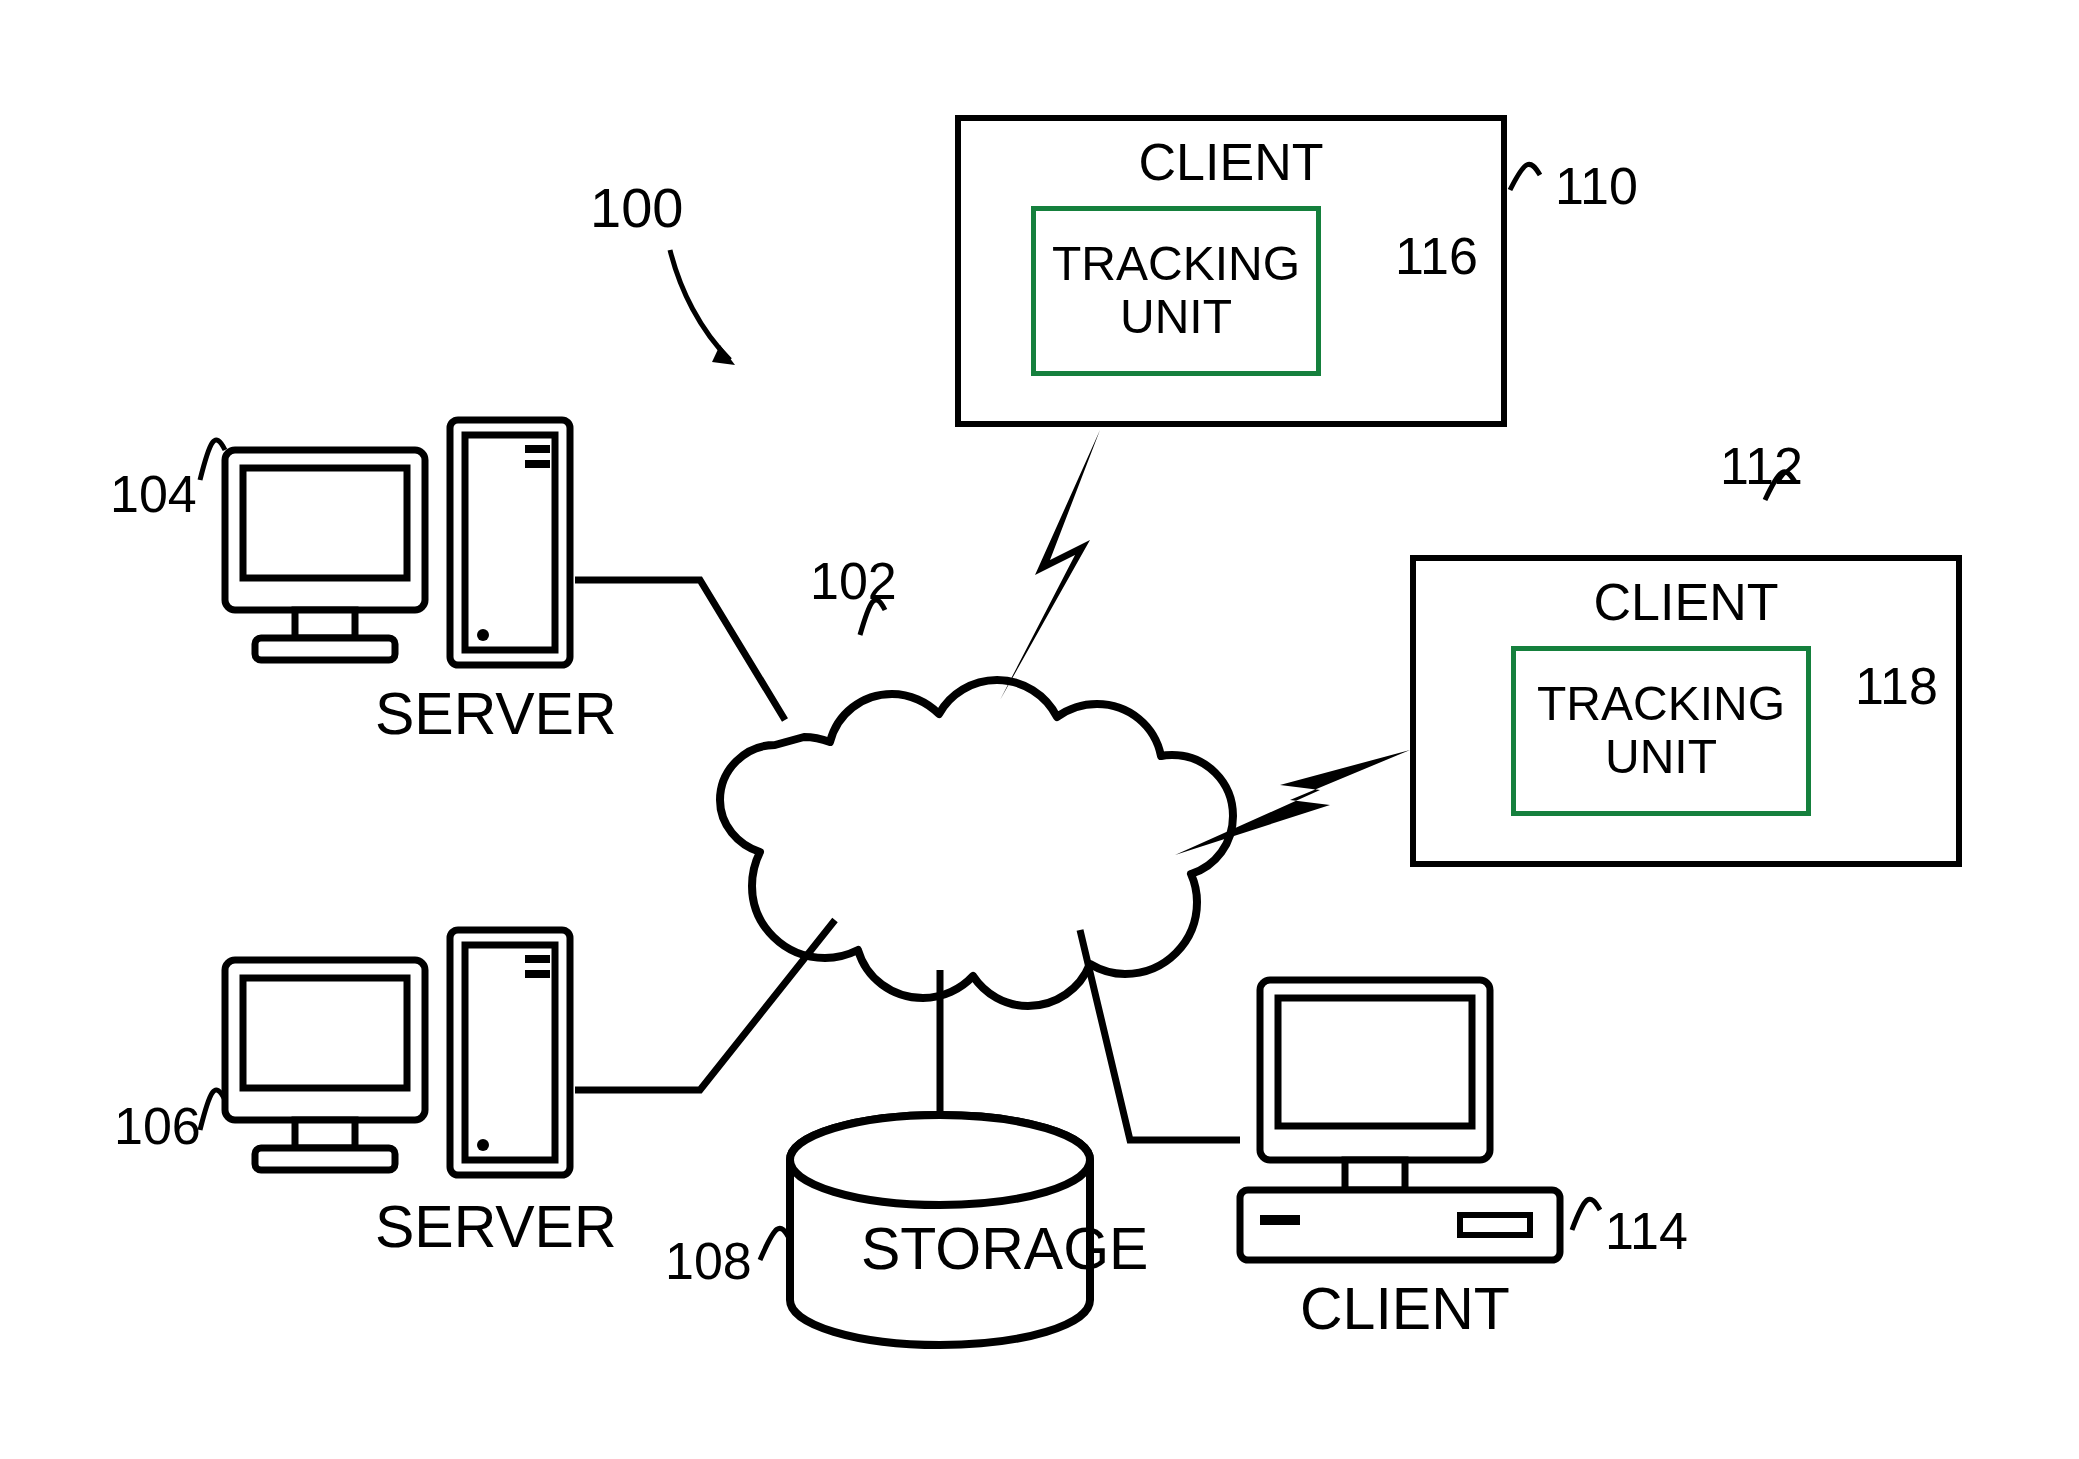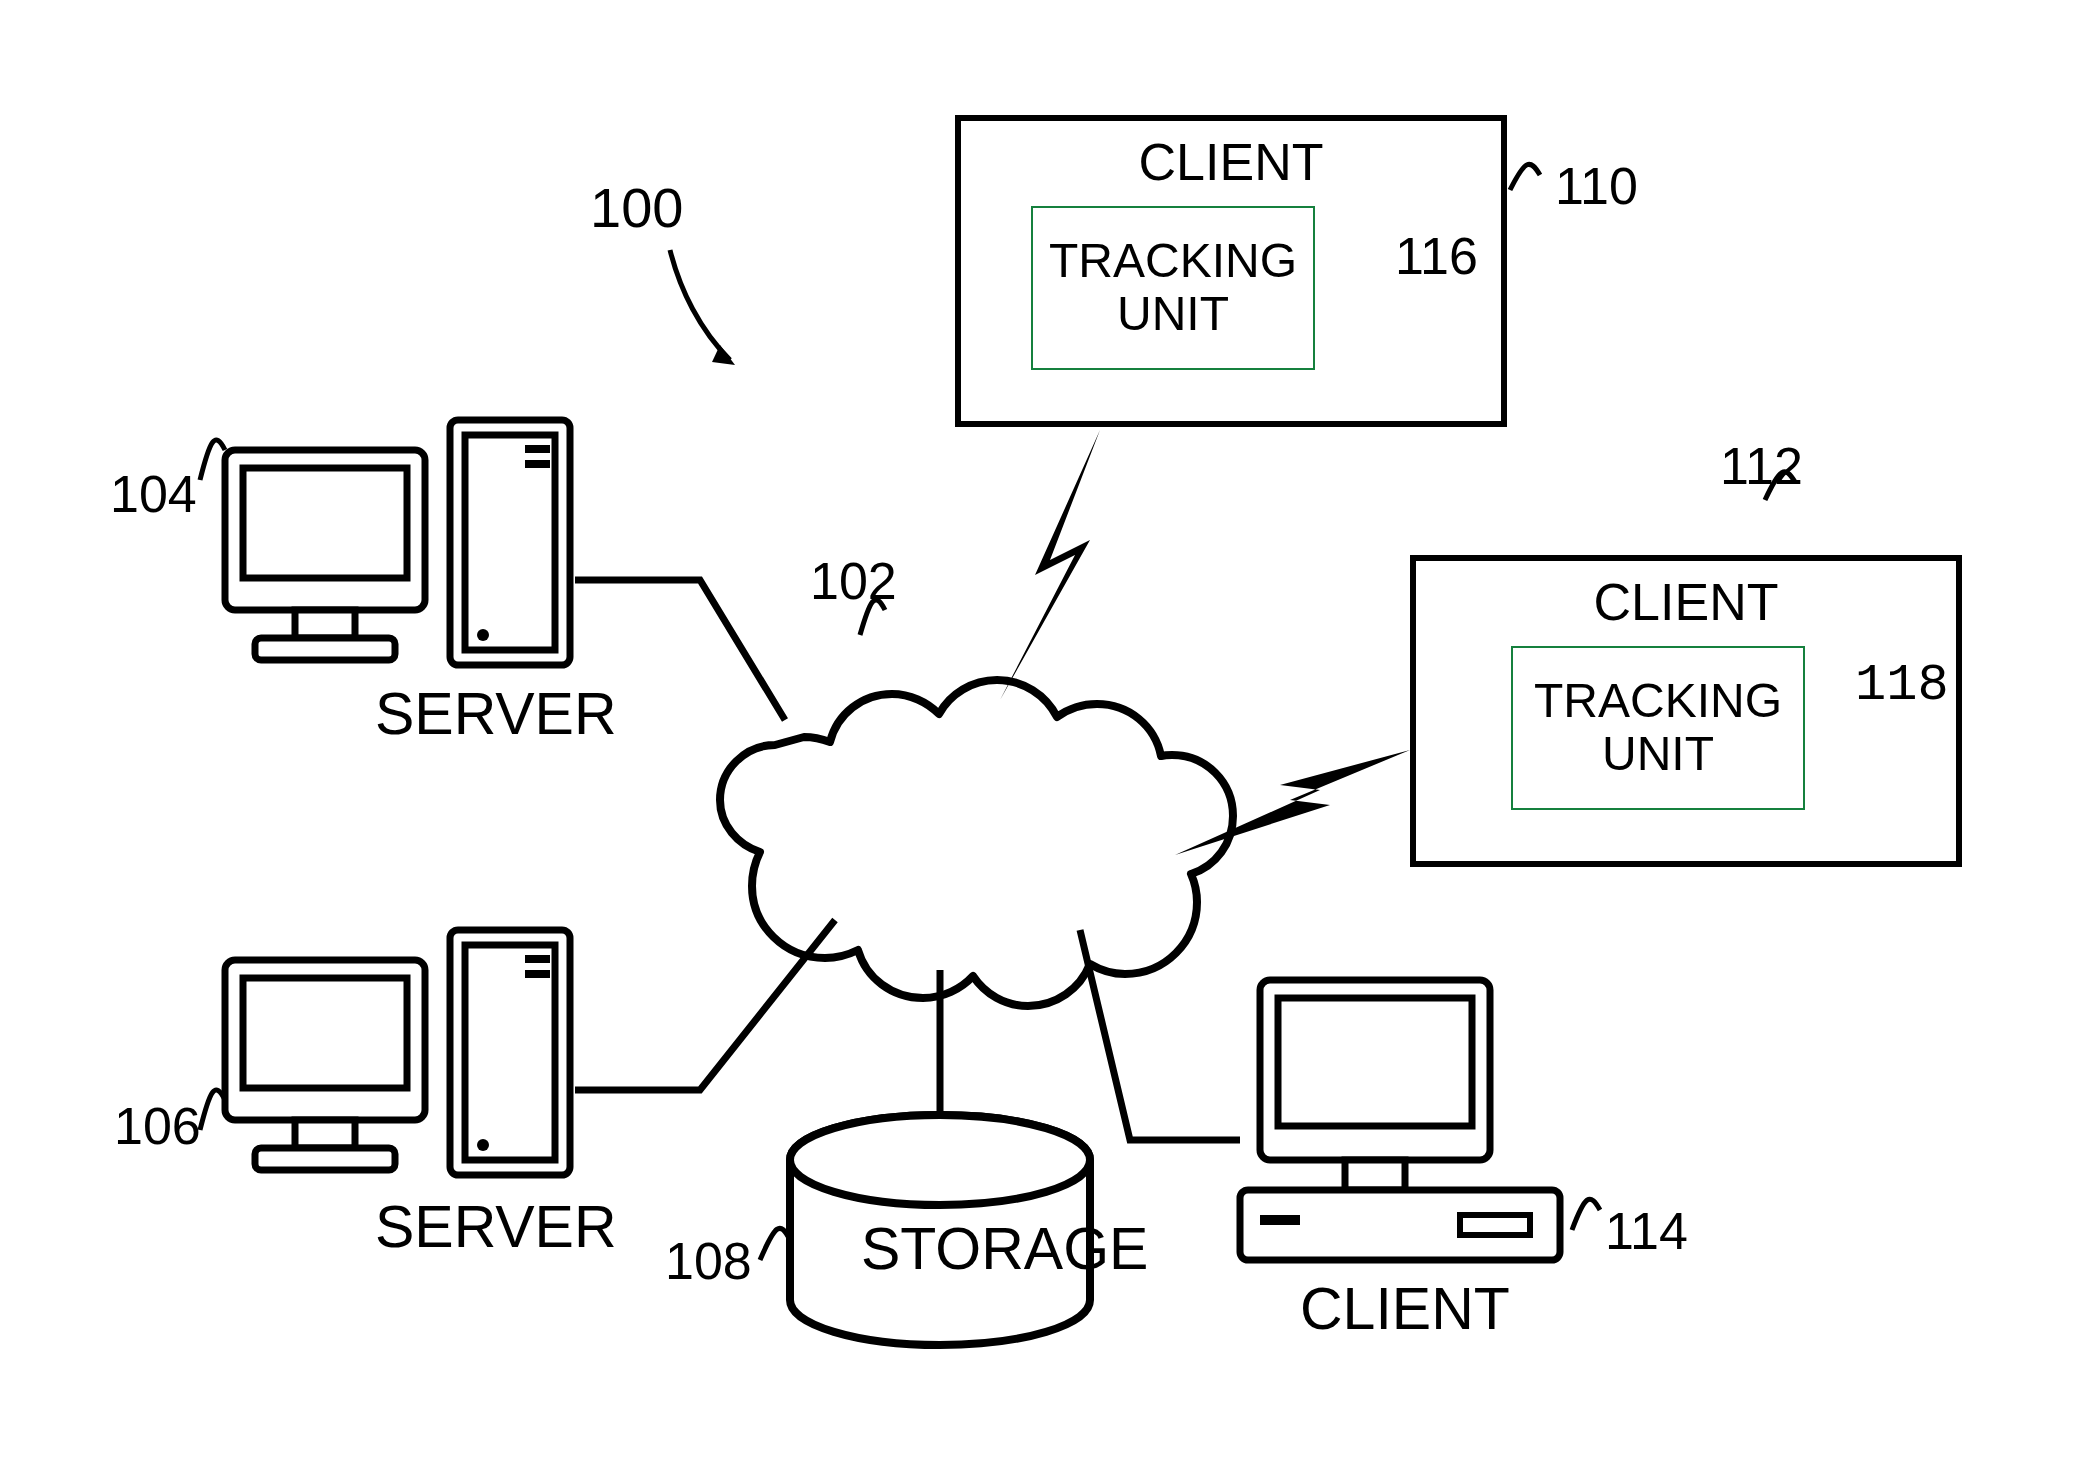--- a/index.html
+++ b/index.html
@@ -28,21 +28,21 @@
     font-size: 52px;
     text-align: center;
   }
   .client-box {
     position: absolute;
     border: 6px solid #000;
     background: #fff;
   }
   .inner-box {
     position: absolute;
-    border: 2px solid #15803d;
+    border: 5px solid #15803d;
     background: #fff;
     display: flex;
     align-items: center;
     justify-content: center;
     text-align: center;
     font-size: 48px;
     line-height: 1.1;
   }
   .server-label,
   .client-label,
@@ -196,18 +196,18 @@
   <div class="label" style="left:1395px; top:230px;">116</div>
 
   <div class="client-box" style="left:1410px; top:555px; width:540px; height:300px;">
     <div class="label box-label" style="position:absolute; left:0; right:0; top:15px; text-align:center;">CLIENT</div>
     <div class="inner-box" style="left:95px; top:85px; width:290px; height:160px;">
       <span style="white-space:pre-line;">TRACKING
 UNIT</span>
     </div>
   </div>
   <div class="label" style="left:1720px; top:440px;">112</div>
-  <div class="label" style="left:1855px; top:660px;font-family:Liberation Mono, monospace;">118</div>
+  <div class="label" style="left:1855px; top:660px;">118</div>
 
   <div class="client-label label" style="left:1300px; top:1280px;">CLIENT</div>
   <div class="label" style="left:1605px; top:1205px;">114</div>
 
 </div>
 
 </body></html>

